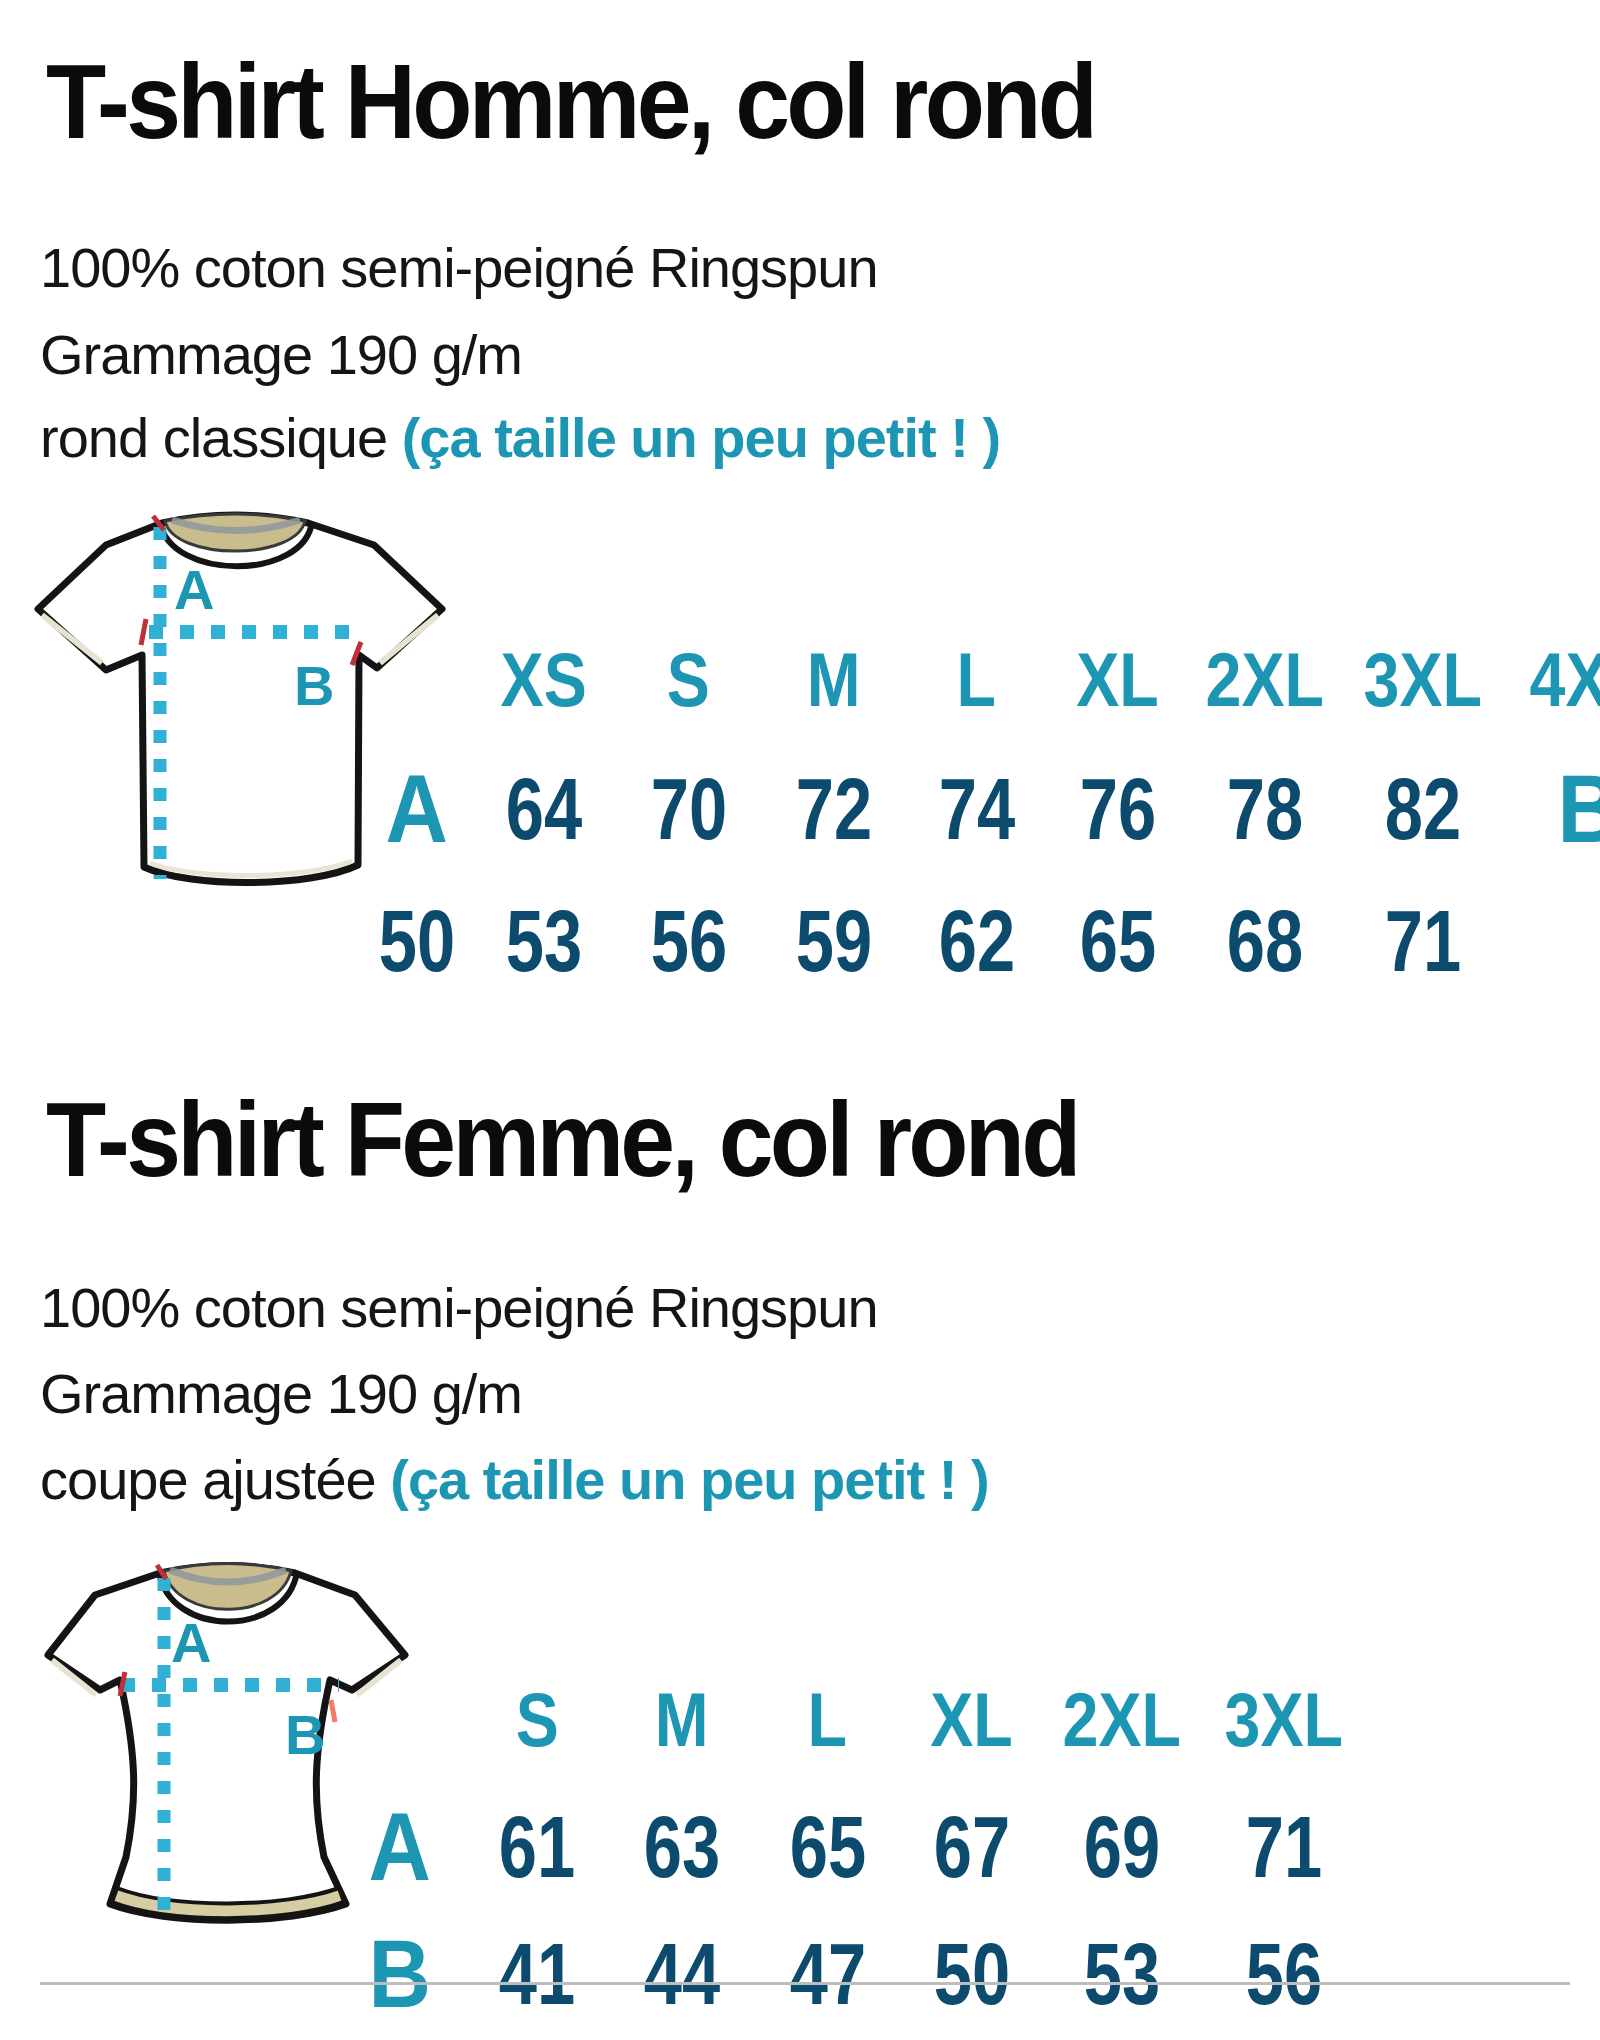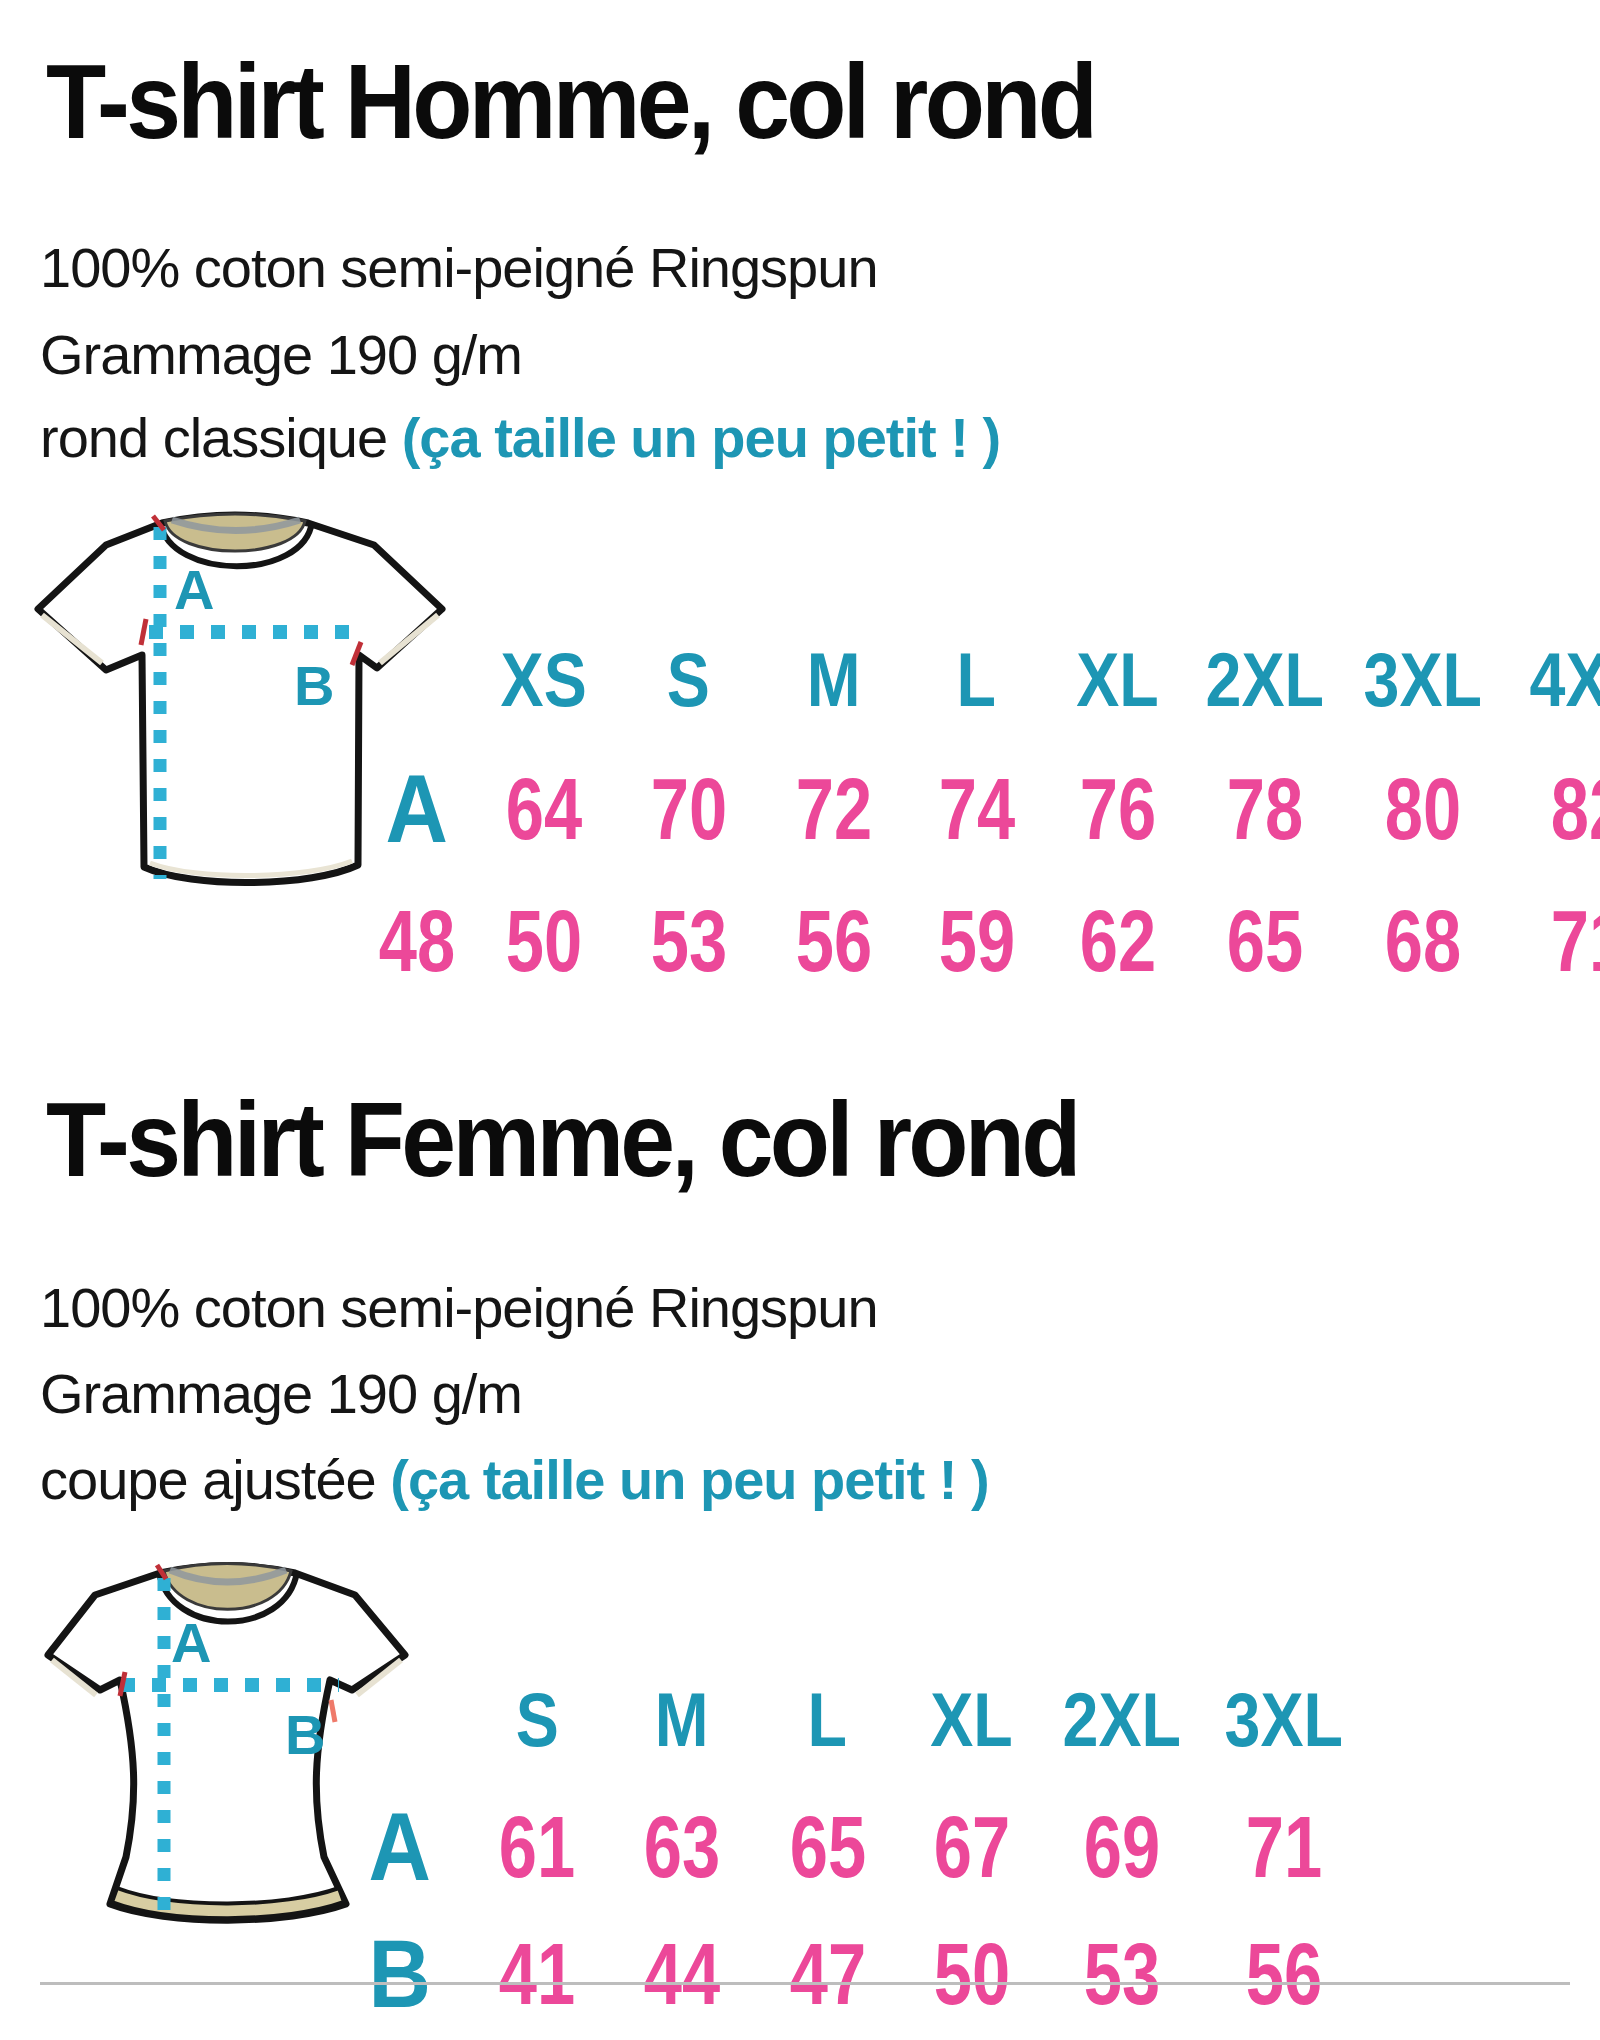--- a/index.html
+++ b/index.html
@@ -18,21 +18,21 @@
      grid-template-columns:77px 113px 113px 113px 109px 110px 120px 132px 135px 134px;
      grid-template-rows:95px 100px 100px;}
   #femme-table{left:350px;top:1672px;
      grid-template-columns:100px 110px 116px 111px 113px 124px 136px;
      grid-template-rows:95px 95px 95px;}
   .cell{display:flex;align-items:center;justify-content:center;overflow:visible;}
   .hdr{color:var(--teal);font-weight:bold;font-size:76px;}
   .hdr span{display:inline-block;transform:scaleX(.85);}
   .lbl{color:var(--teal);font-weight:bold;font-size:96px;}
   .lbl span{display:inline-block;transform:scaleX(.9);}
-  .val{color:#ec4899;font-weight:bold;font-size:88px;}
+  .val{color:#0c4a6e;font-weight:bold;font-size:88px;}
   .val span{display:inline-block;transform:scaleX(.78);}
   
   .outline{fill:#ffffff;stroke:var(--ink);stroke-width:7;stroke-linejoin:round;}
   .dashline{stroke:var(--cyan_dash);stroke-width:13;stroke-dasharray:13 16;fill:none;}
   .dashline-h{stroke-width:14;stroke-dasharray:14 17;}
   .redmark{stroke:var(--red_mark);stroke-width:5;}
   .salmon{stroke:#ef7a6a;stroke-width:5;}
   .neck{fill:var(--neck_tan);stroke:#3a3a3a;stroke-width:3;}
   .neckshadow{fill:none;stroke:#8f989e;stroke-width:7;opacity:.85;}
   .band{fill:none;stroke:var(--ink);stroke-width:6;}
@@ -118,23 +118,20 @@
     <div class="cell val">
         <span>74</span>
       </div>
     <div class="cell val">
         <span>76</span>
       </div>
     <div class="cell val">
         <span>78</span>
       </div>
     <div class="cell val">
-        <span>80</span>
-      </div>
-    <div class="cell val">
         <span>82</span>
       </div>
 
     <div class="cell lbl">
         <span>B</span>
       </div>
     <div class="cell val">
         <span>48</span>
       </div>
     <div class="cell val">

